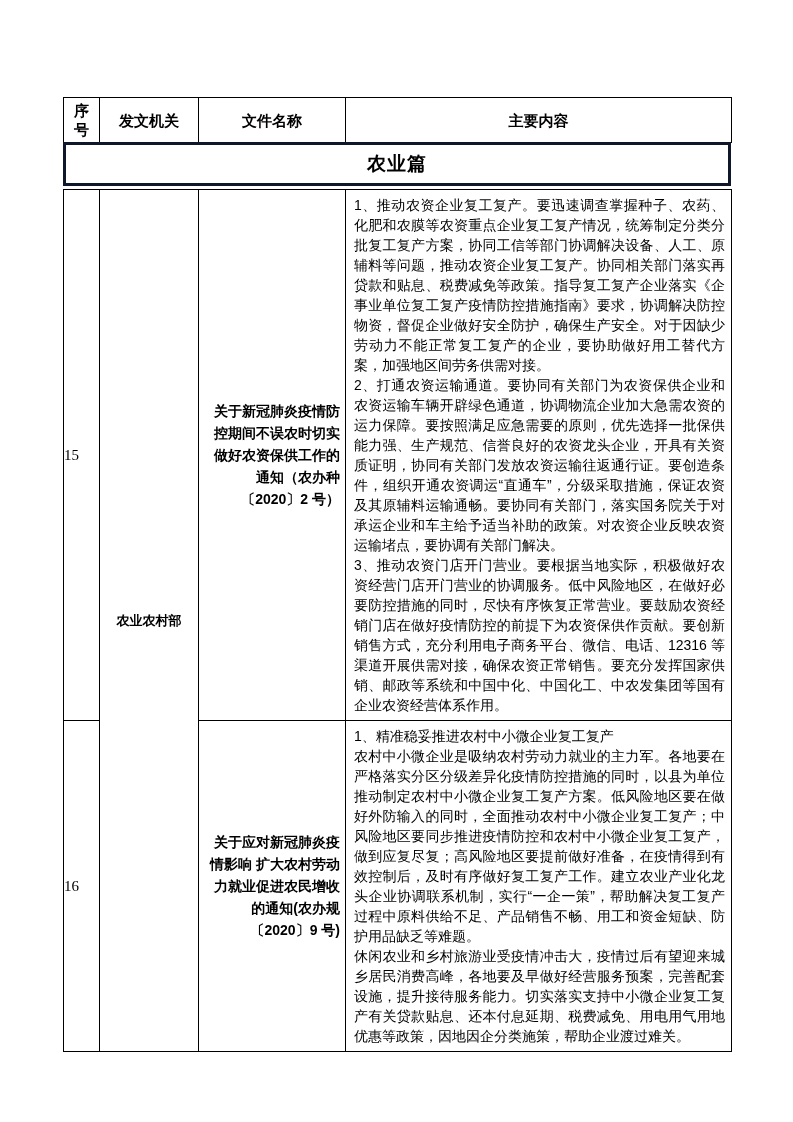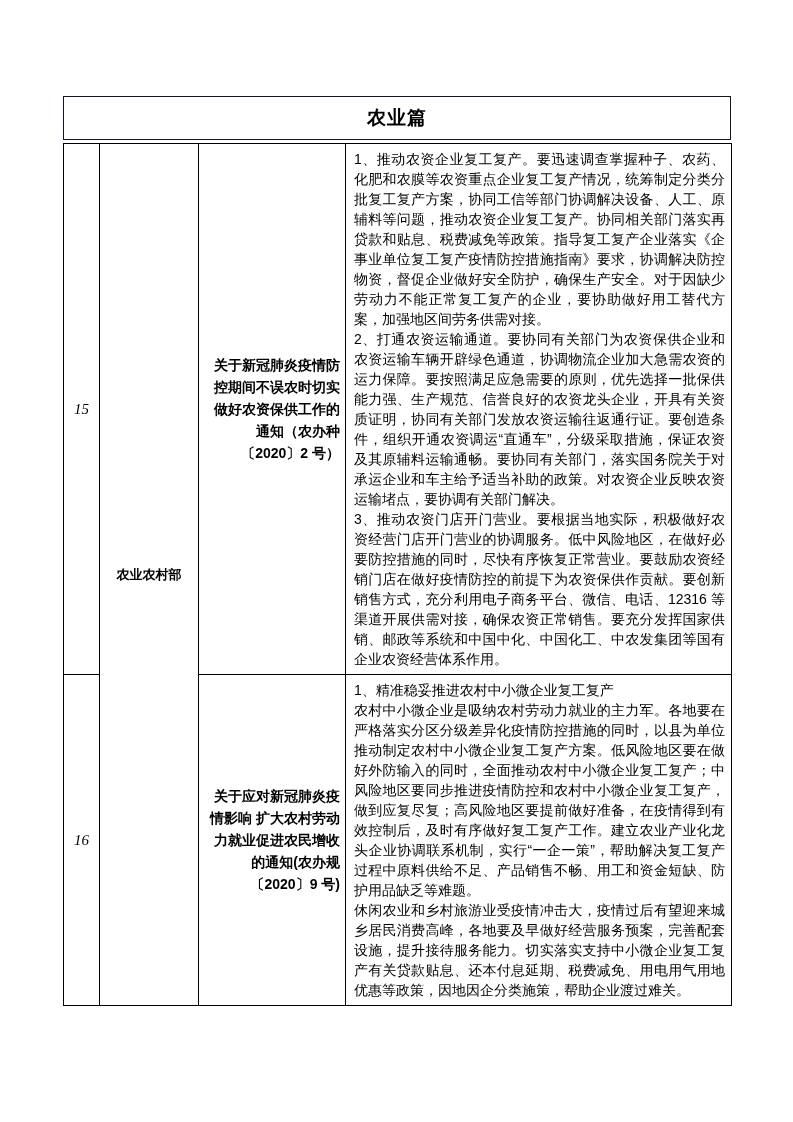--- a/index.html
+++ b/index.html
@@ -34,41 +34,39 @@
     height: 45px;
     font-size: 15px;
     font-weight: bold;
     text-align: center;
     line-height: 19px;
     padding: 2px 5px;
   }
   .hdr-table .c1 { padding: 2px 8px; }
   
   .section-row {
-    border: 1px solid #0f172a;
+    border: 3px solid #0f172a;
     margin-top: -1px;
     height: 44px;
     display: flex;
     align-items: center;
     justify-content: center;
     font-size: 19px;
     font-weight: bold;
     letter-spacing: 1px;
   }
   .main-table { margin-top: 3px; }
   .col-num   { width: 36px; }
   .col-org   { width: 99px; }
   .col-name  { width: 147px; }
   .col-body  { width: 386px; }
   .cell-num {
-    text-align: center;
     font-family: "Liberation Serif", serif;
     font-size: 15px;
     font-weight: normal;
-    font-style: italic;
   }
   .cell-org {
     text-align: center;
     font-size: 13px;
     font-weight: bold;
   }
   .cell-name {
     font-size: 14px;
     font-weight: bold;
     line-height: 22px;
@@ -96,20 +94,36 @@
     font-size: 14px;
   }
 </style>
 </head>
 <body>
 
 <div class="page">
 
   <div class="doc-table">
 
+    <table class="hdr-table">
+      <colgroup>
+        <col class="col-num">
+          <col class="col-org">
+          <col class="col-name">
+          <col class="col-body">
+      </colgroup>
+      <tbody>
+          <tr>
+        <th class="c1">序号</th>
+        <th>发文机关</th>
+        <th>文件名称</th>
+        <th>主要内容</th>
+      </tr>
+    </tbody>
+      </table>
 
     <div class="section-row">农业篇</div>
 
     <table class="main-table">
       <colgroup>
         <col class="col-num">
           <col class="col-org">
           <col class="col-name">
           <col class="col-body">
       </colgroup>

